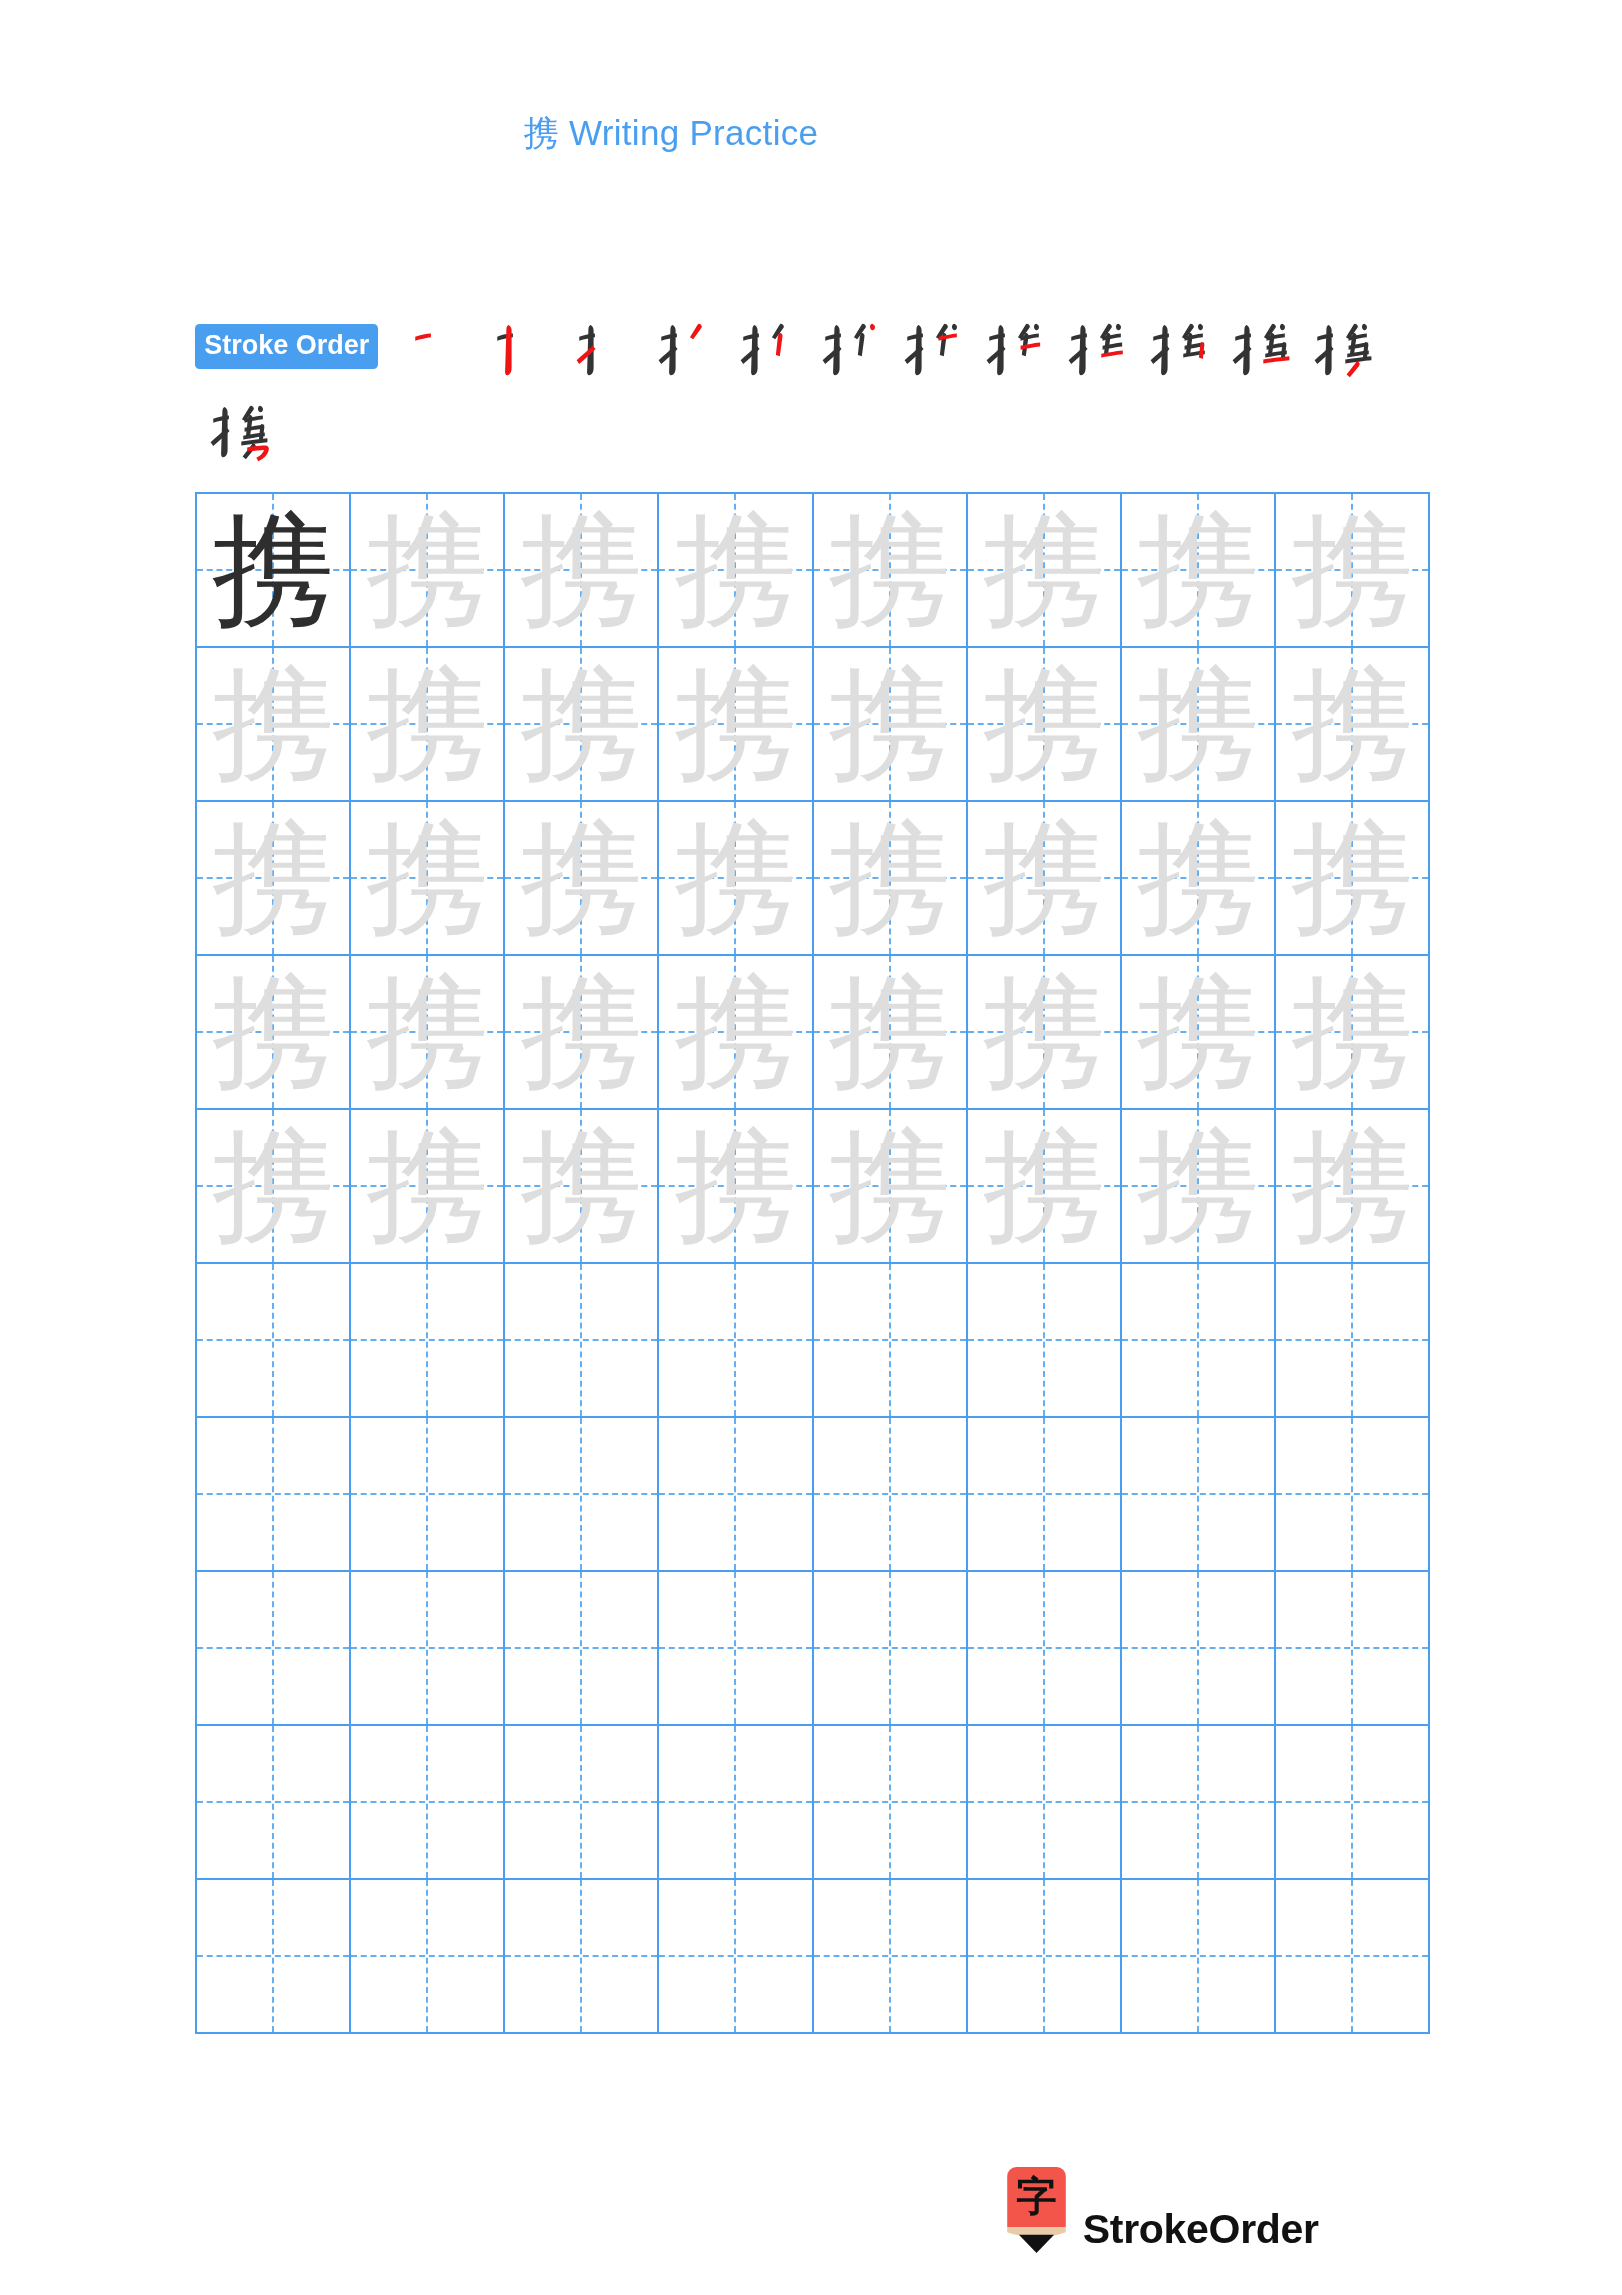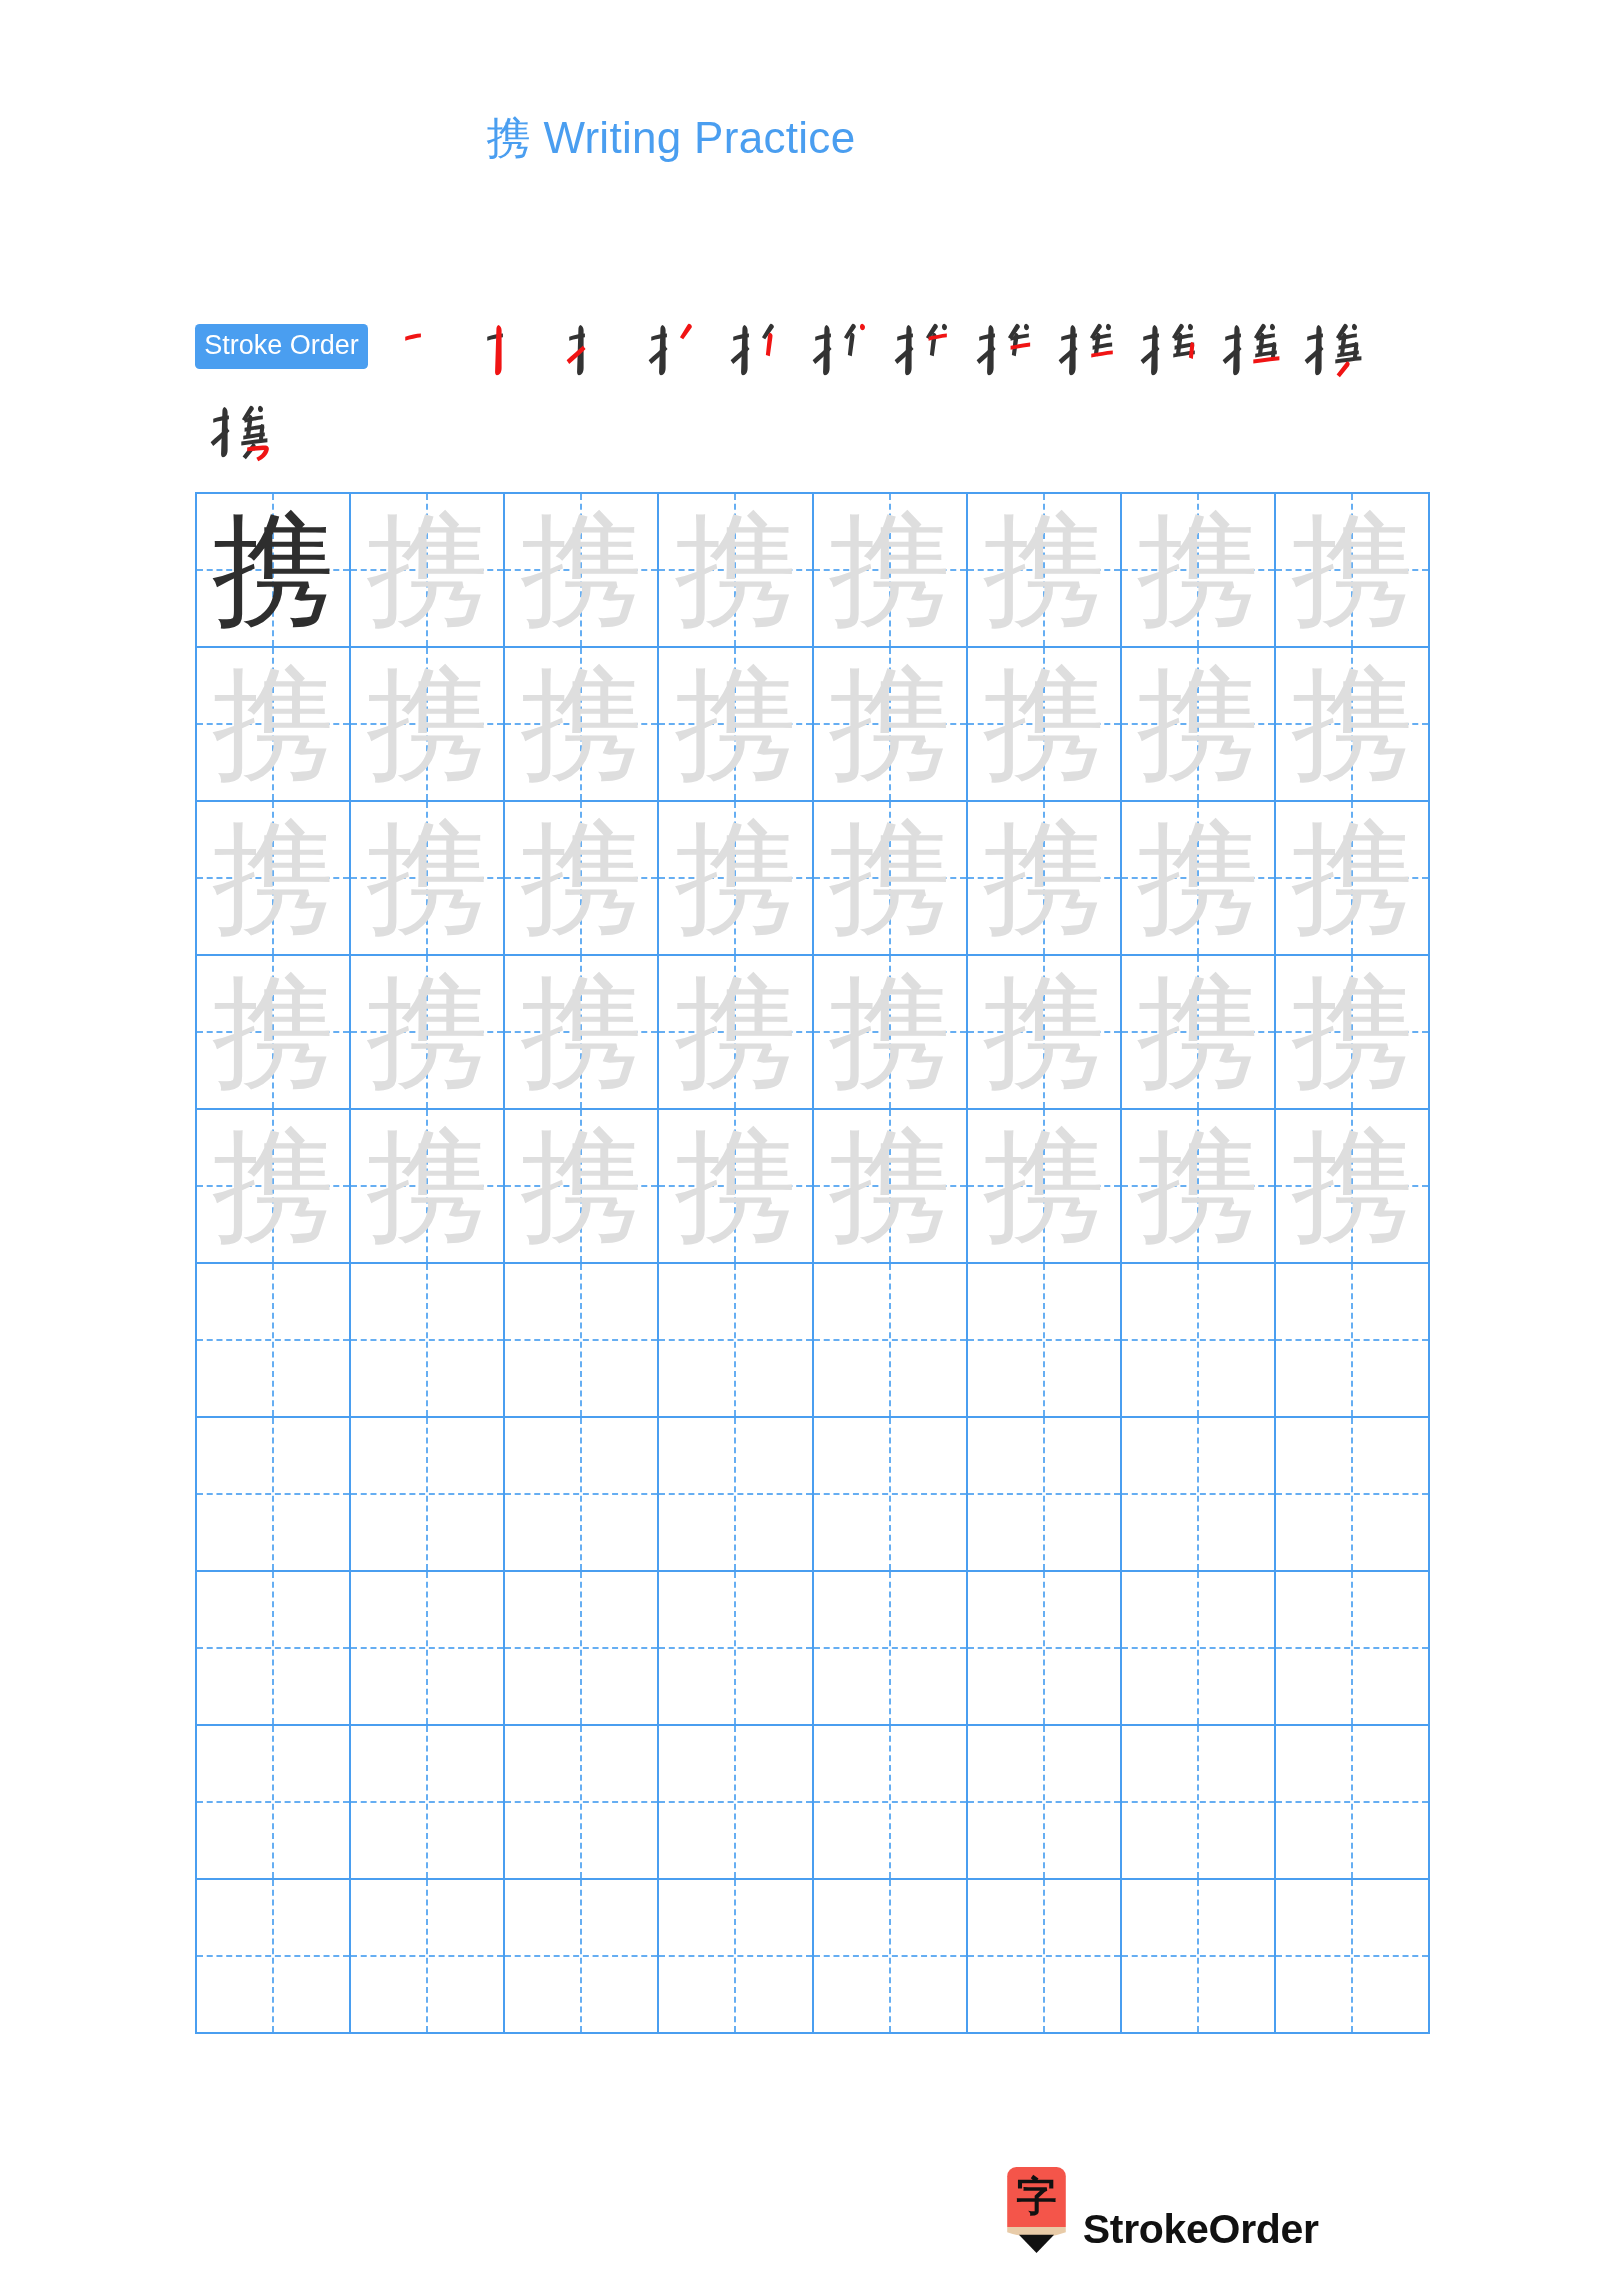--- a/index.html
+++ b/index.html
@@ -15,21 +15,21 @@
     overflow: hidden;
   }
 
   
   .page-title {
     position: absolute;
     top: 113px;
     left: 0;
     width: 1342px;
     text-align: center;
-    font-size: 44px;
+    font-size: 35px;
     line-height: 1.15;
     color: #4a9ef0;
     letter-spacing: 0.3px;
     white-space: nowrap;
   }
   .page-title .title-char {
     font-family: "DejaVu Sans", sans-serif;
   }
 
   
@@ -49,20 +49,21 @@
     display: inline-block;
     background: #4a9ef0;
     color: #ffffff;
     font-size: 27px;
     line-height: 1;
     padding: 8.5px 9.2px 9.8px 9.2px;
     border-radius: 4.6px;
     white-space: nowrap;
     margin-right: 23px;
     vertical-align: middle;
+    font-weight: bold;
   }
   .stroke-steps {
     display: inline-block;
     vertical-align: middle;
   }
   .stroke-step {
     display: inline-block;
     width: 82px;
     height: 77px;
     position: relative;

